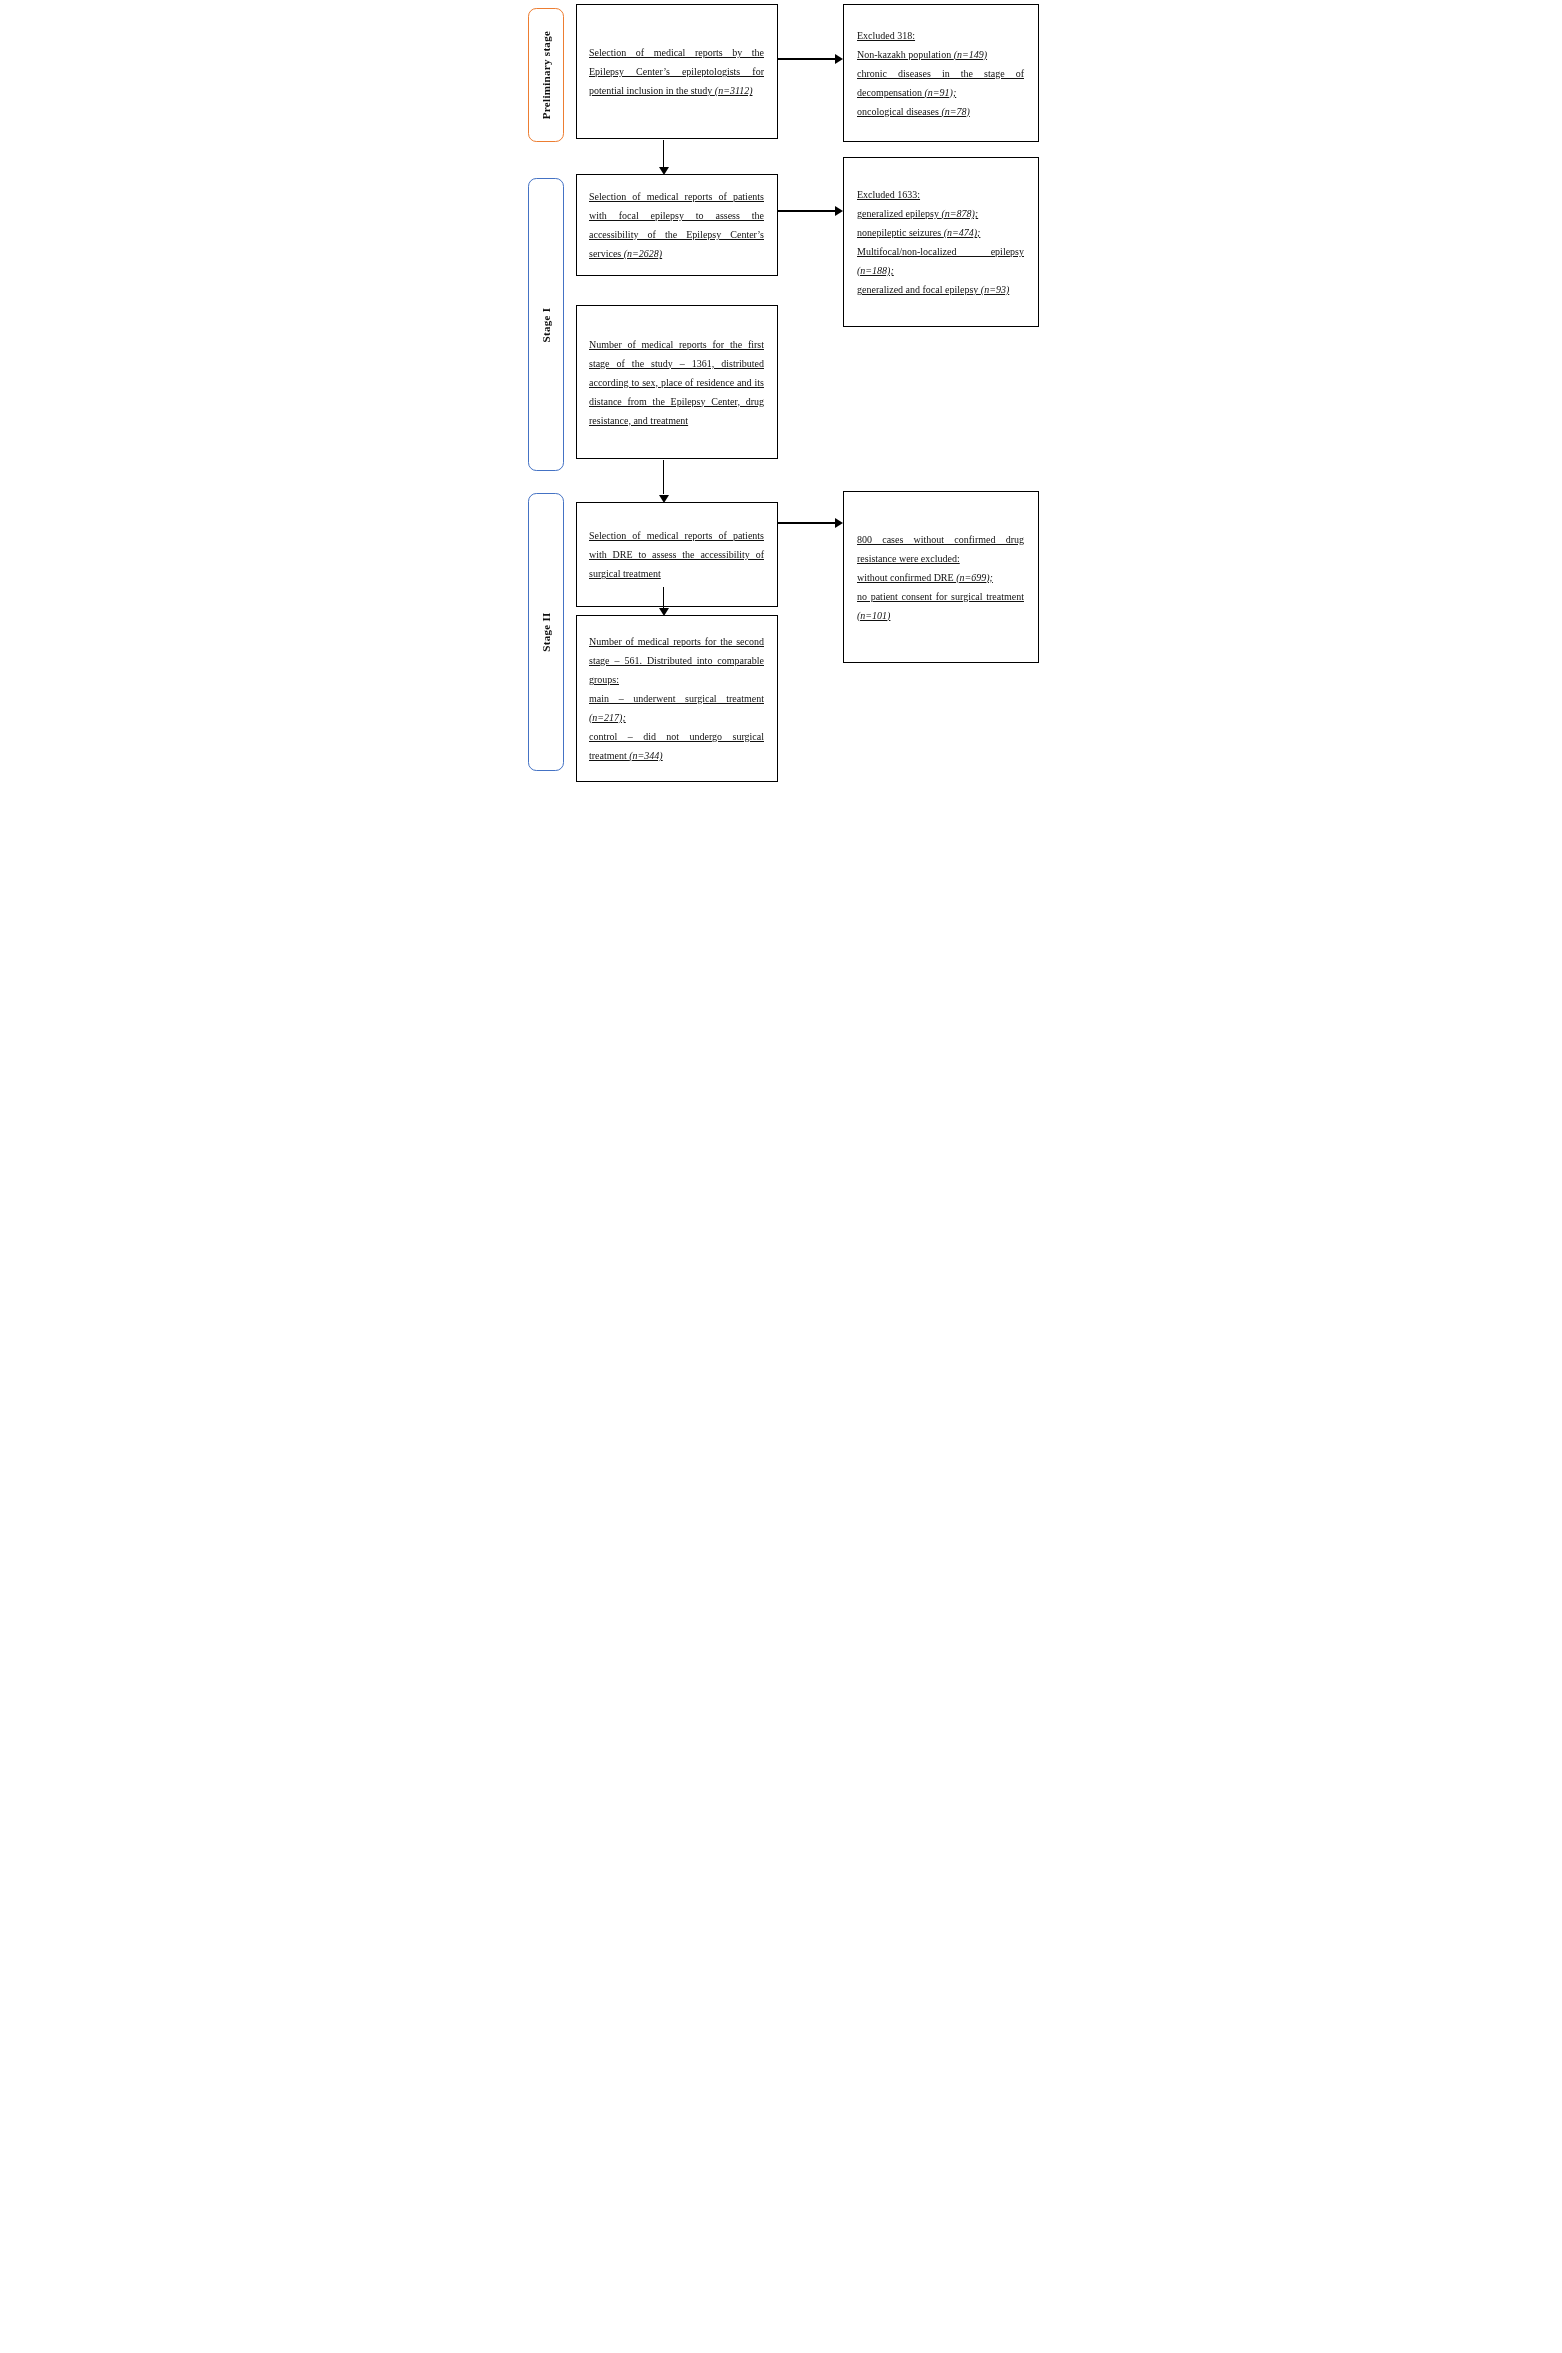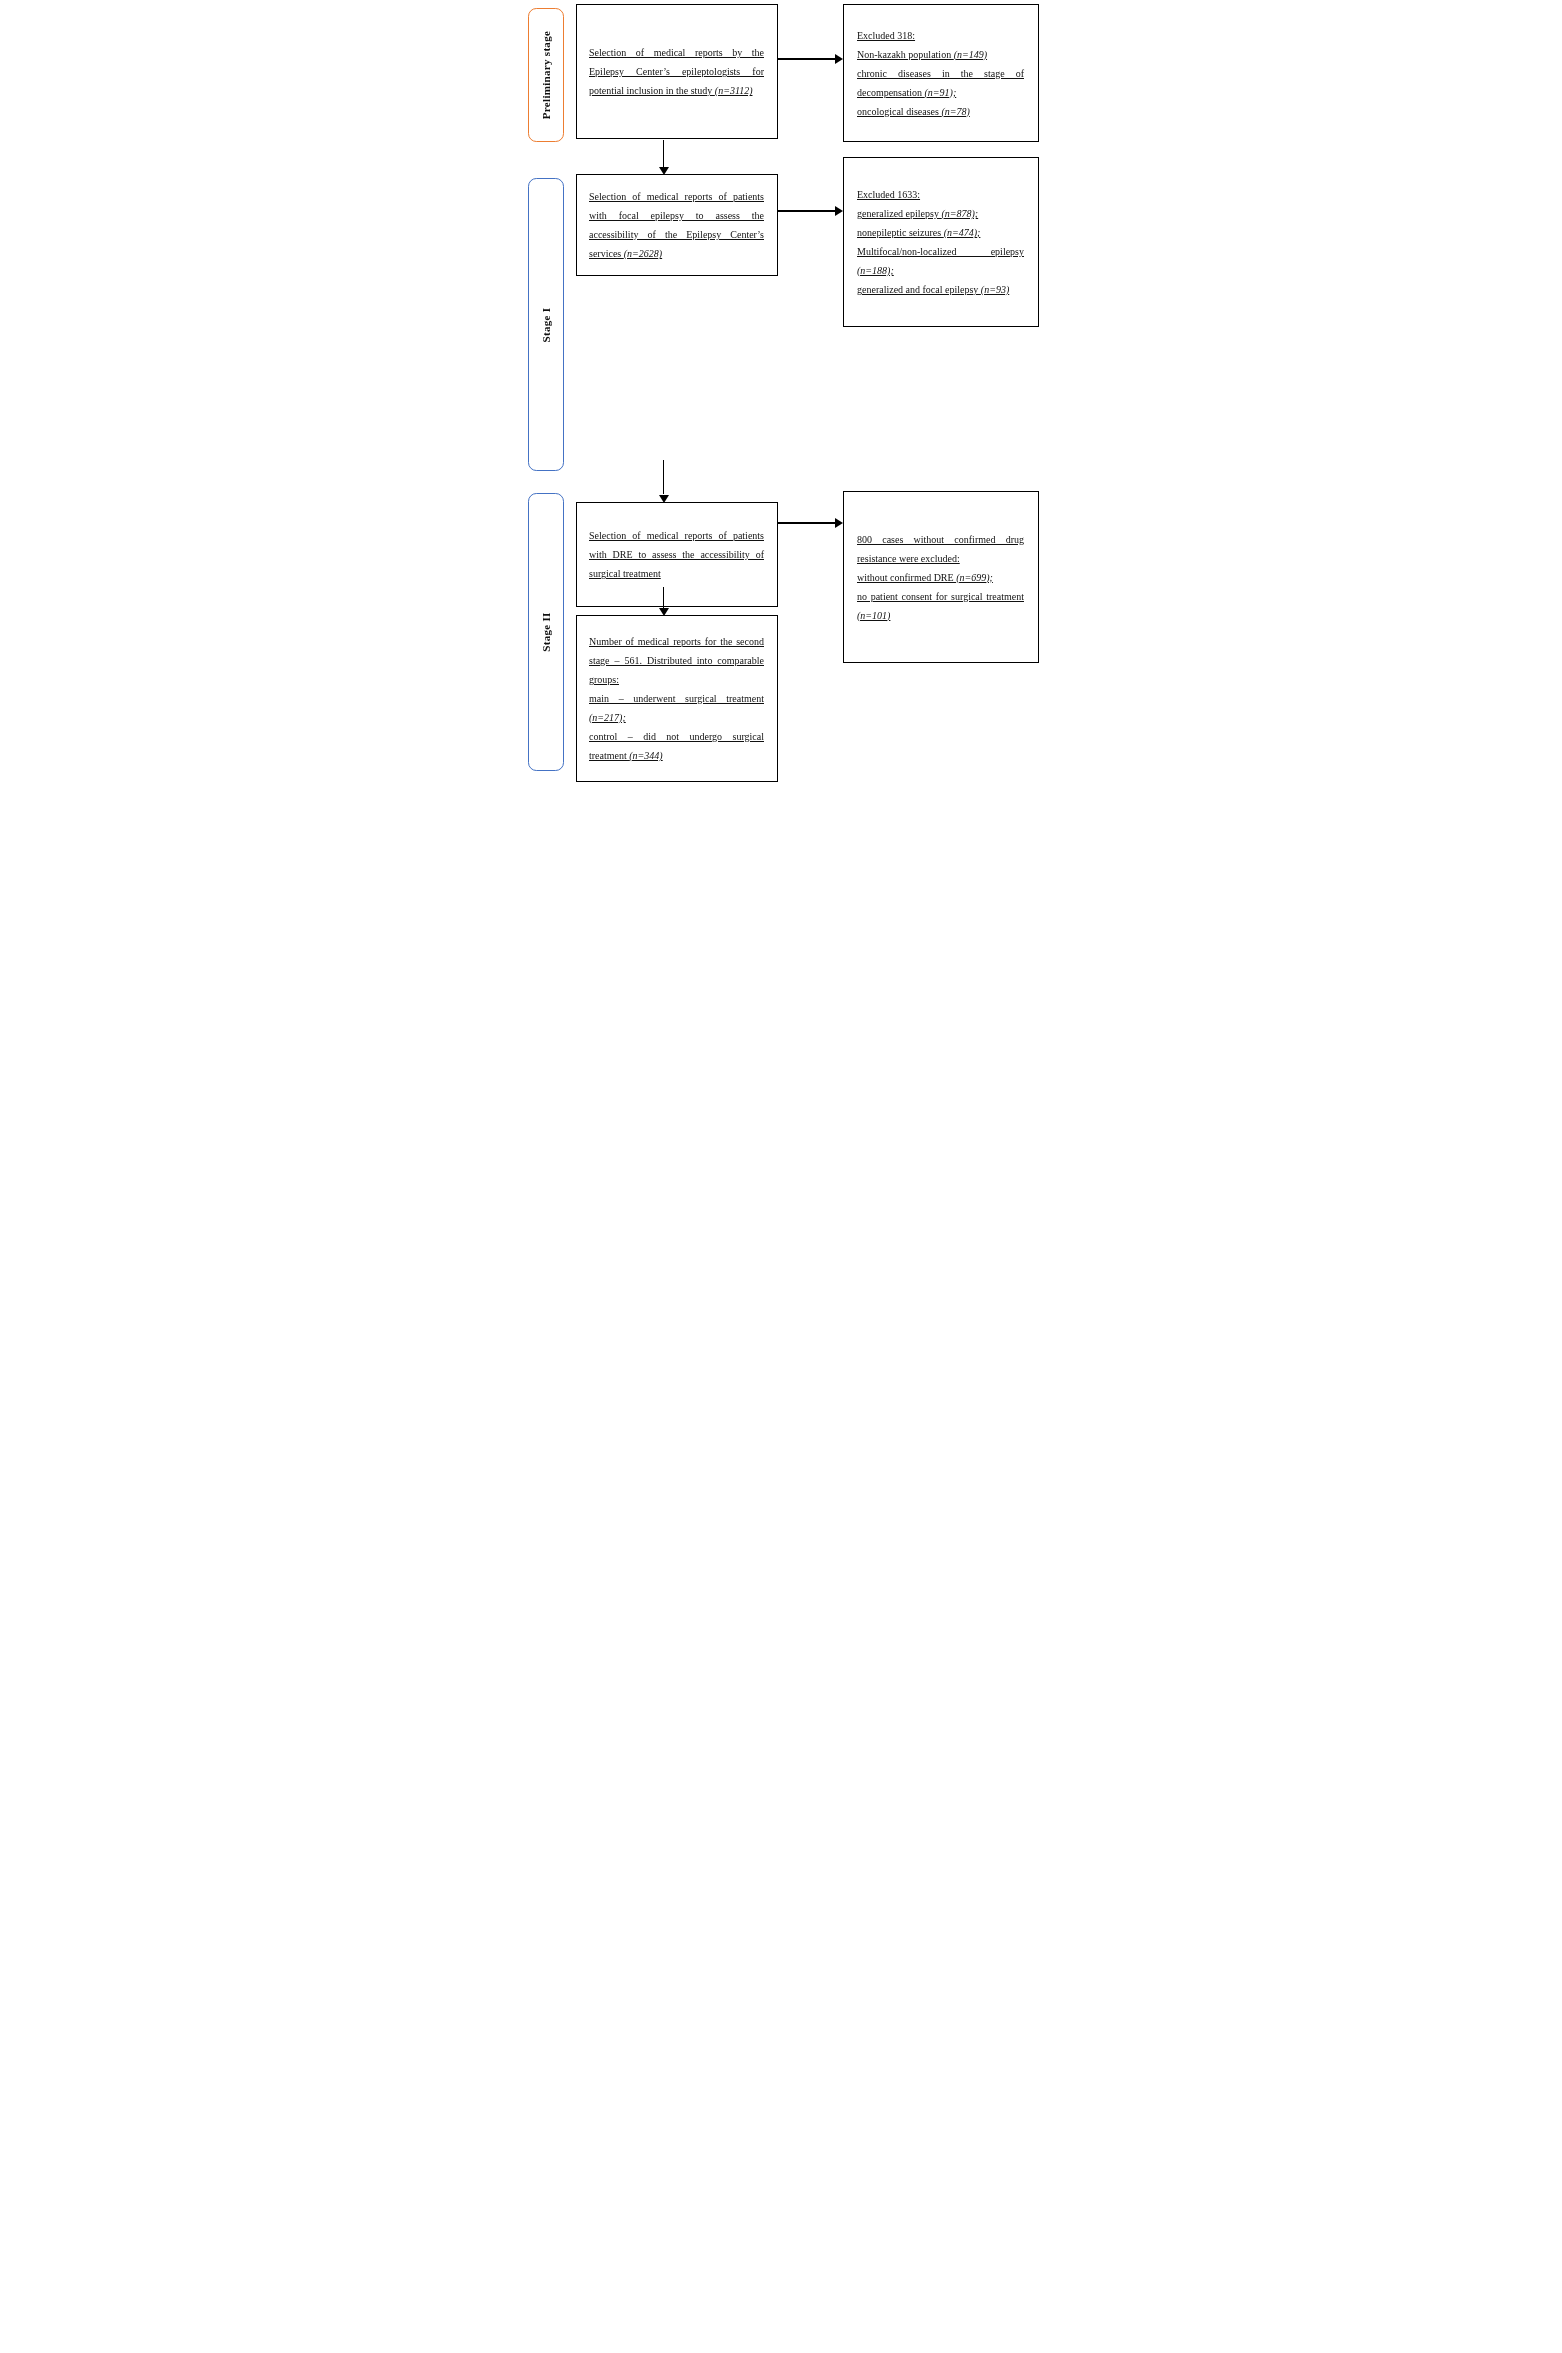--- a/index.html
+++ b/index.html
@@ -100,20 +100,23 @@
   </div>
 
   <div class="fbox main-col" style="top:4.2px; height:135px;">
       <p class="para"><span>Selection of medical reports by the Epilepsy Center’s epileptologists for potential inclusion in the study </span><span class="it">(n=3112)</span></p>
     </div>
 
   <div class="fbox main-col" style="top:174px; height:102px;">
       <p class="para"><span>Selection of medical reports of patients with focal epilepsy to assess the accessibility of the Epilepsy Center’s services </span><span class="it">(n=2628)</span></p>
     </div>
 
+  <div class="fbox main-col" style="top:305px; height:154px;">
+      <p class="para"><span>Number of medical reports for the first stage of the study – 1361, distributed according to sex, place of residence and its distance from the Epilepsy Center, drug resistance, and treatment</span></p>
+    </div>
 
   <div class="fbox main-col" style="top:502px; height:105px;">
       <p class="para"><span>Selection of medical reports of patients with DRE to assess the accessibility of surgical treatment</span></p>
     </div>
 
   <div class="fbox main-col" style="top:615px; height:167px;">
       <p class="para"><span>Number of medical reports for the second stage – 561. Distributed into comparable groups:</span></p>
       <p class="para"><span>main – underwent surgical treatment </span><span class="it">(n=217);</span></p>
       <p class="para"><span>control – did not undergo surgical treatment </span><span class="it">(n=344)</span></p>
     </div>

